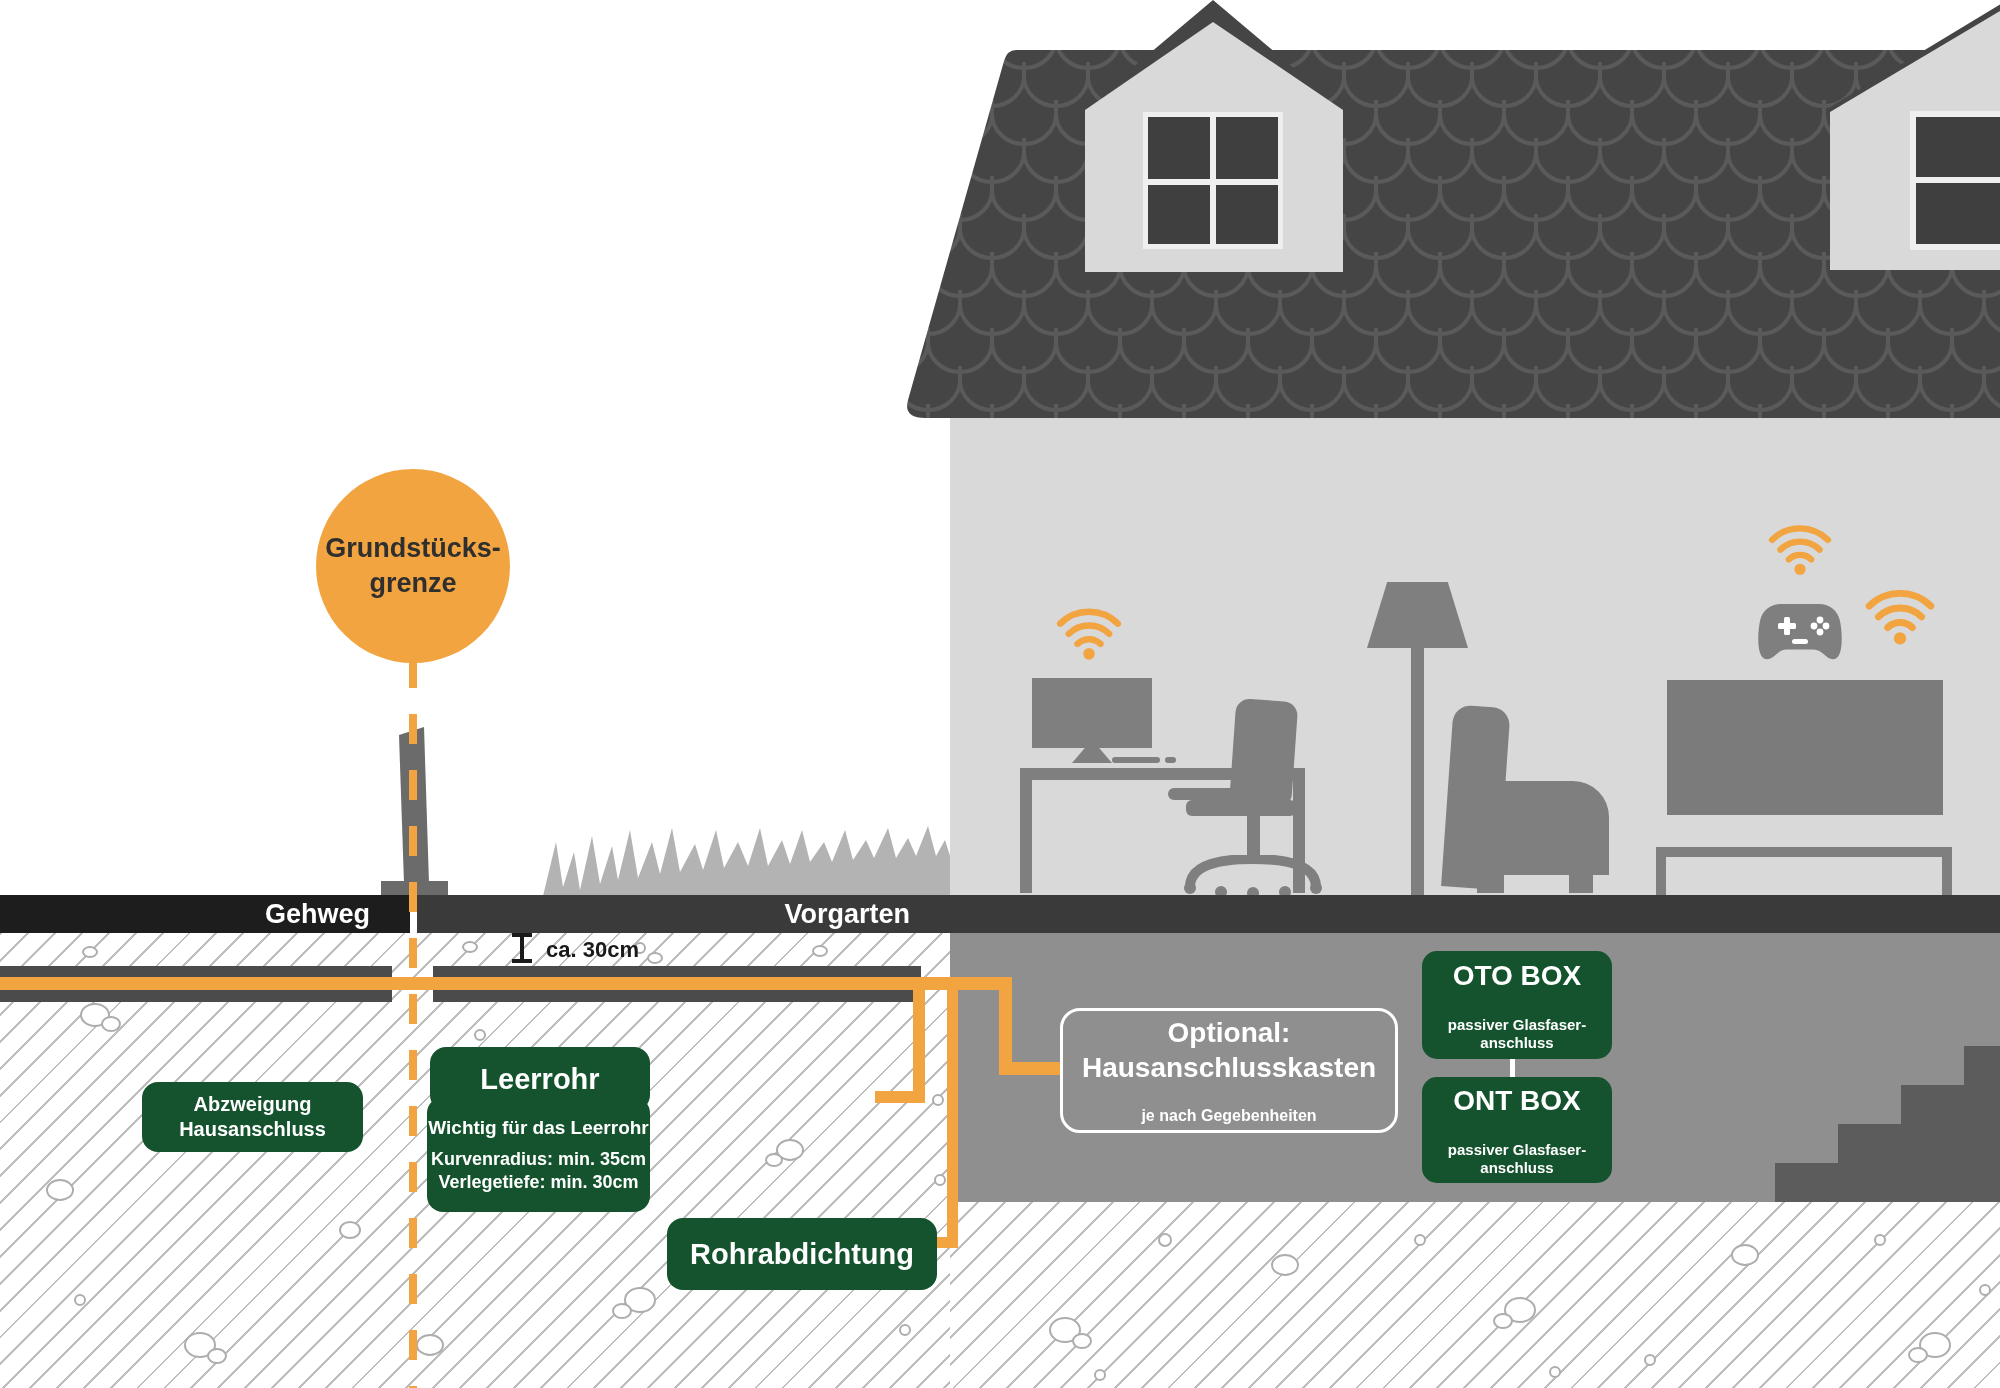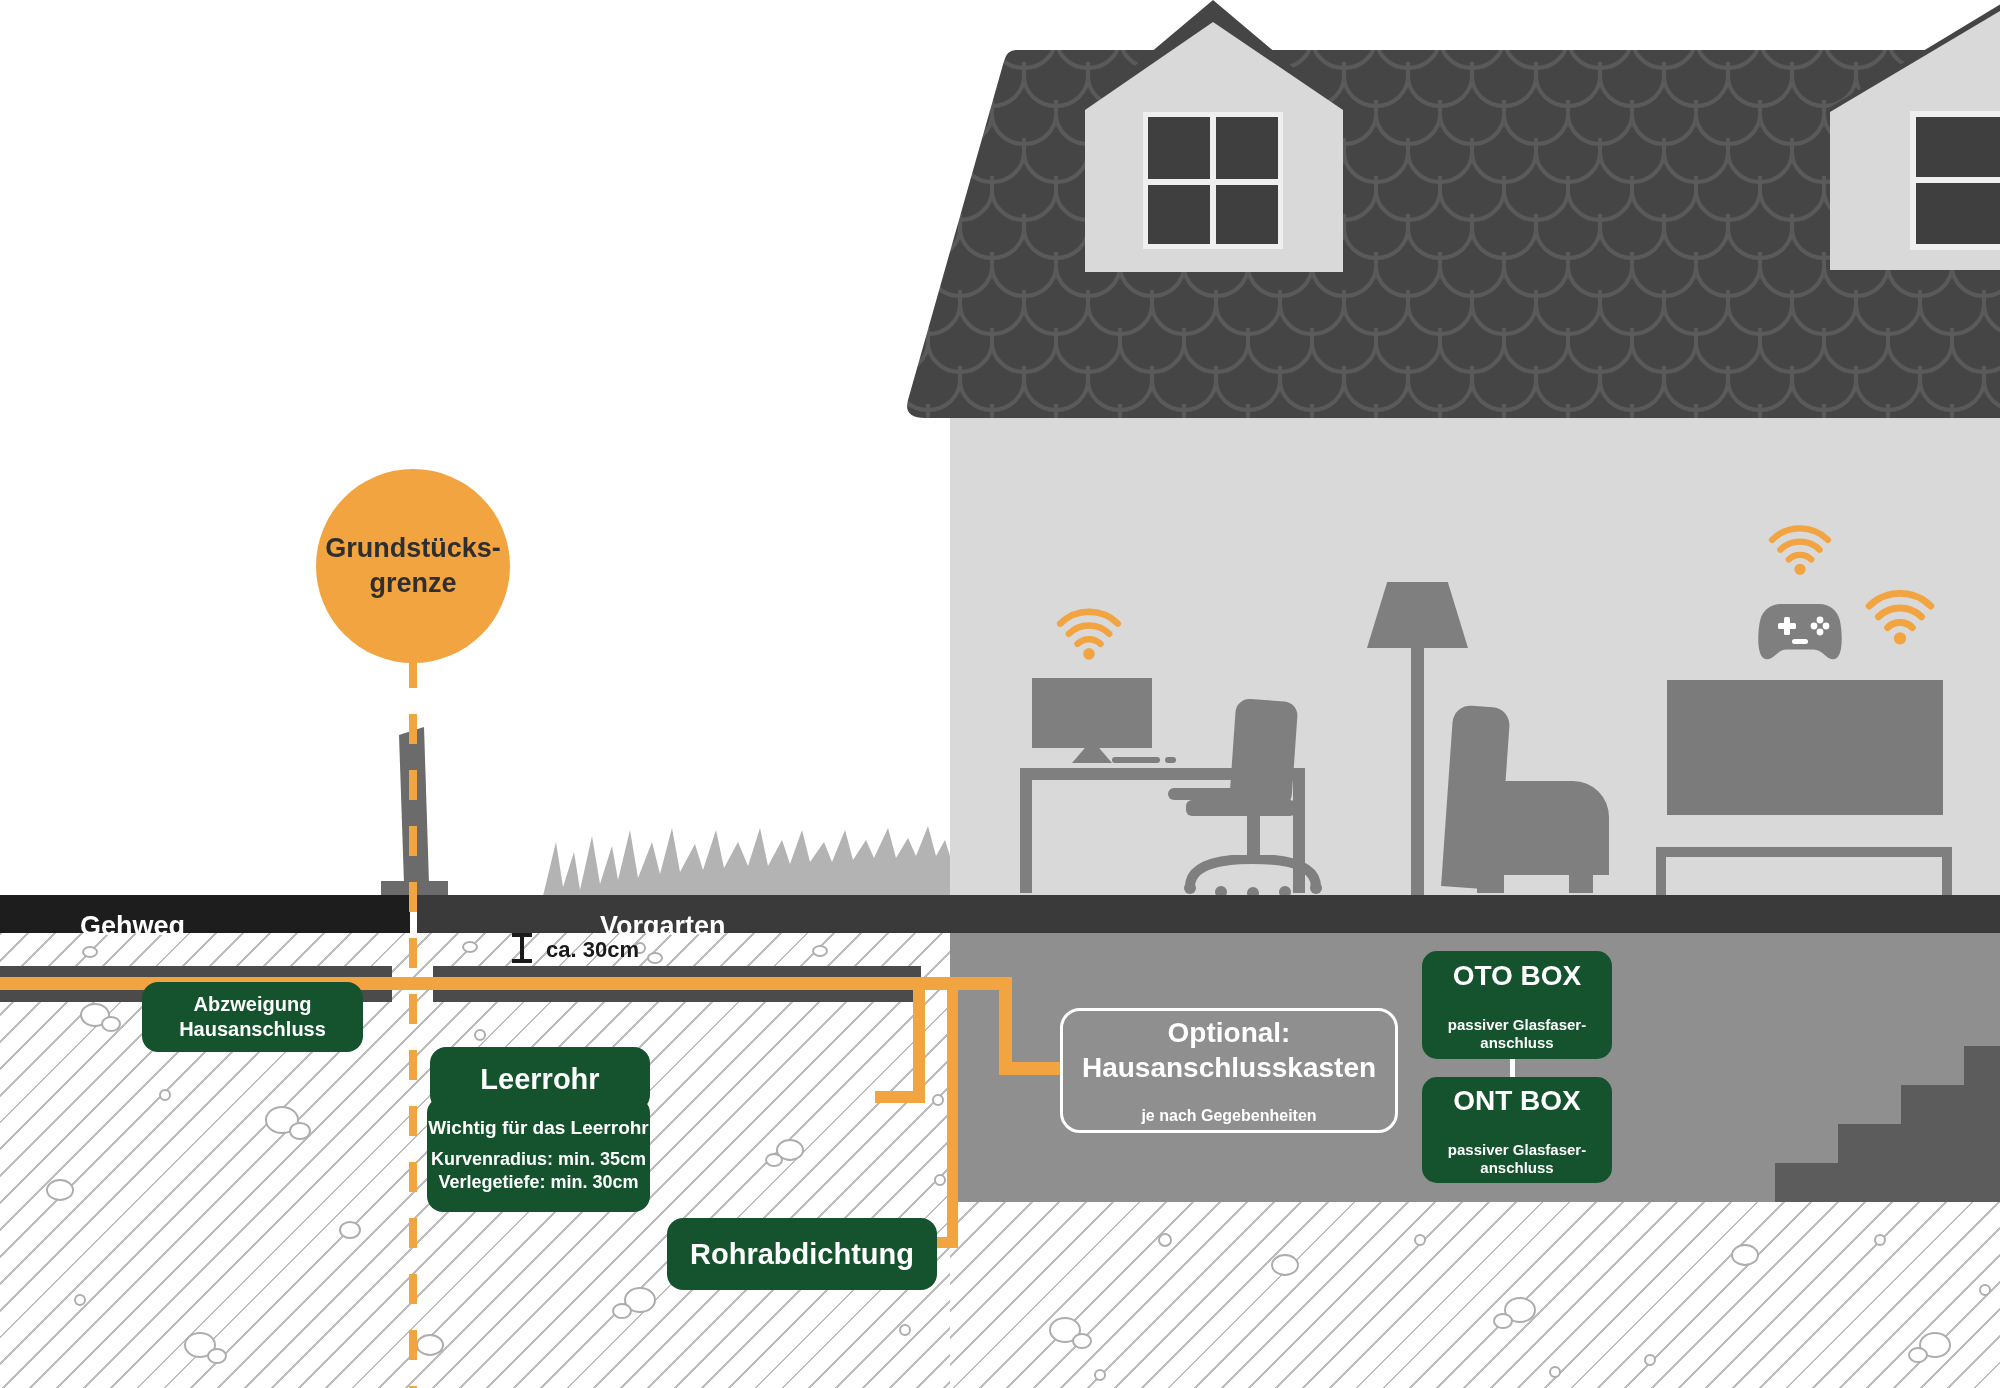--- a/index.html
+++ b/index.html
@@ -10,21 +10,21 @@
     font-weight:bold;
   }
   .abs{position:absolute;}
   
   .hatch{
     background:
       repeating-linear-gradient(135deg,#bdbdbd 0 2px,#ffffff 2px 19px);
   }
   .basement{background:#8f8f8f;}
   
-  .bar-label{color:#ffffff;font-size:27px;display:flex;align-items:center;justify-content:flex-start;margin-top:12px;}
+  .bar-label{color:#ffffff;font-size:27px;display:flex;align-items:center;justify-content:flex-end;}
   
   .dbox{
     background:#14532d;color:#ffffff;border-radius:16px;
     display:flex;flex-direction:column;align-items:center;justify-content:center;
     text-align:center;line-height:1.25;
   }
   .dbox-big{font-size:29px;}
   
   .obox{
     border:3px solid #ffffff;border-radius:20px;color:#ffffff;
@@ -262,21 +262,21 @@
   <svg class="abs" style="left:375px;top:720px;" width="80" height="180" viewBox="375 720 80 180">
     <polygon points="399,735 424,727 429,883 404,883" fill="#6b6b6b"></polygon>
     <rect x="381" y="881" width="67" height="14" fill="#6b6b6b"></rect>
   </svg>
   <div class="abs dashline" style="left:409px;top:658px;width:8px;height:730px;"></div>
   <div class="abs circle-badge" style="left:316px;top:469px;width:194px;height:194px;">
     <span>Grundstücks-</span>
     <span>grenze</span>
   </div>
 
-  <div class="abs dbox" style="left:142px;top:982px;width:221px;height:70px;font-size:20px;">
+  <div class="abs dbox" style="left:142px;top:1082px;width:221px;height:70px;font-size:20px;">
     <span>Abzweigung</span>
     <span>Hausanschluss</span>
   </div>
 
   <div class="abs dbox dbox-big" style="left:430px;top:1022px;width:220px;height:64px;margin-top:25px;">
     <span>Leerrohr</span>
   </div>
 
   <div class="abs dbox" style="left:427px;top:1097px;width:223px;height:115px;font-size:18px;">
     <div style="font-size:19px;margin-bottom:9px;">Wichtig für das Leerrohr</div>

